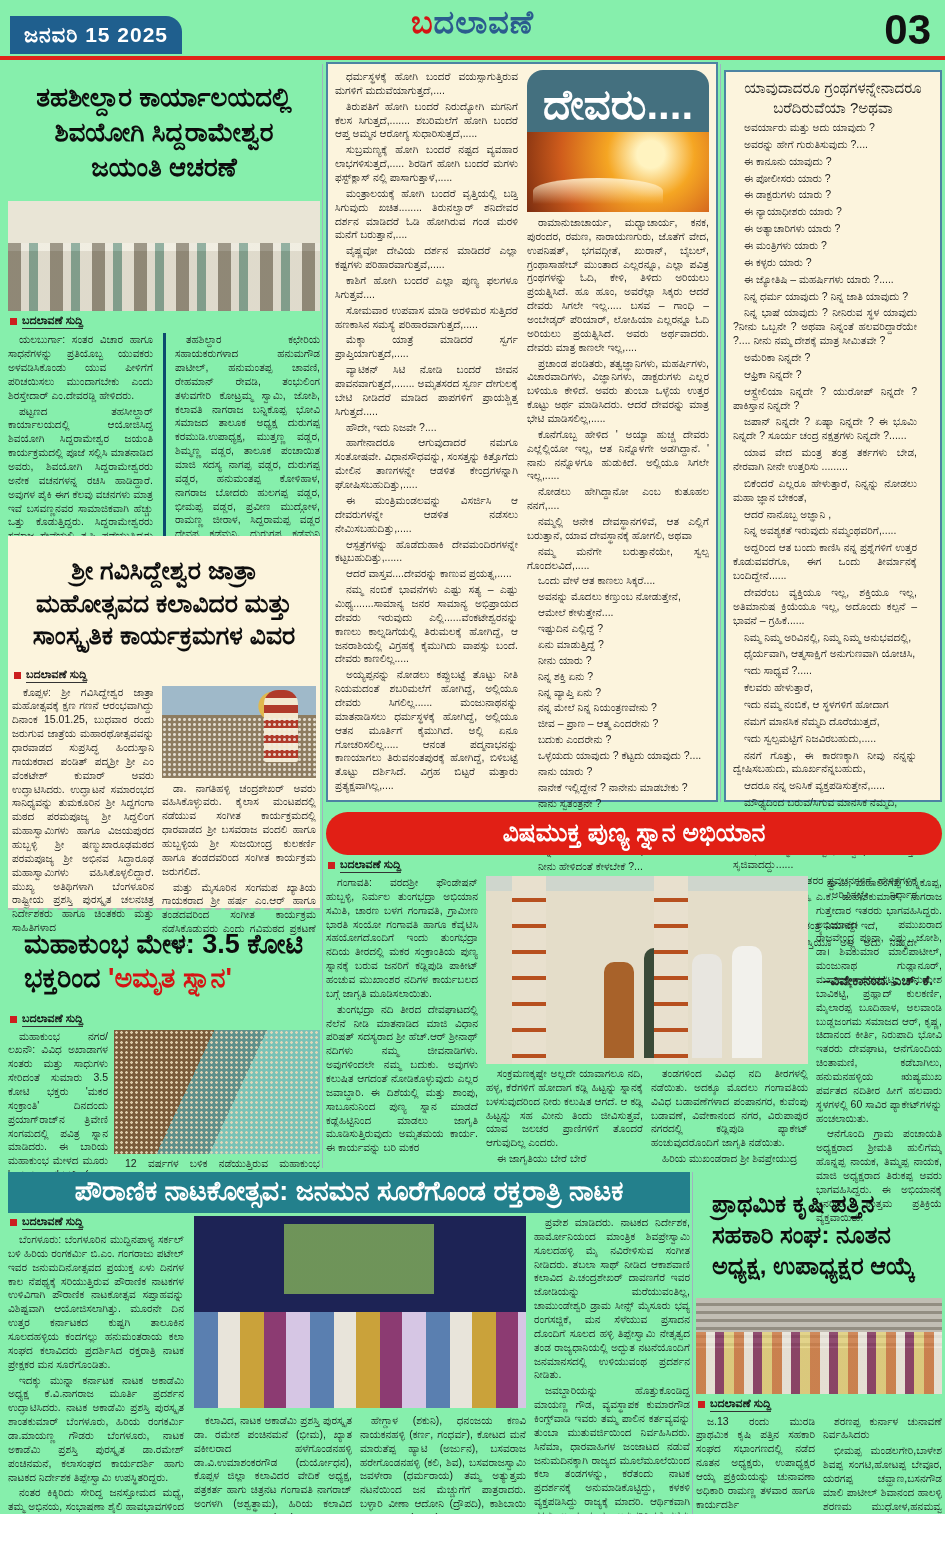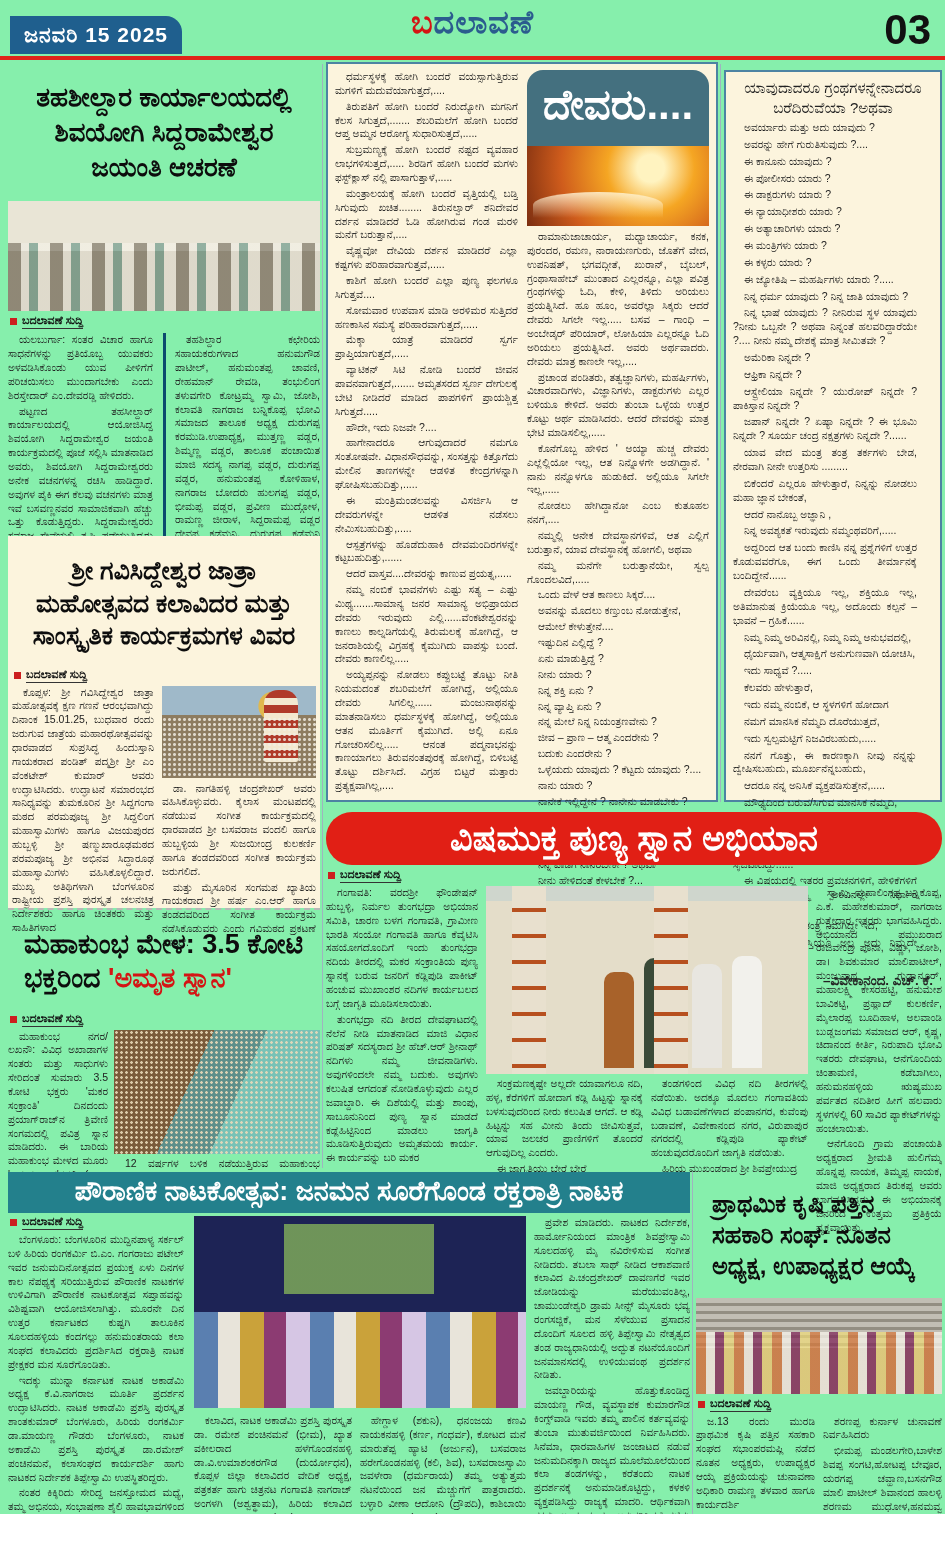--- a/index.html
+++ b/index.html
@@ -61,35 +61,35 @@
   .photo-c:after{content:"";position:absolute;left:0;top:0;width:100%;height:100%;
      background:radial-gradient(circle,#e8d8b8 0 1px,transparent 1.6px);background-size:5px 5px;opacity:.9;}
   .c-cap{margin-top:3px;}
   
   .art-d{position:absolute;left:326px;top:62px;width:392px;height:740px;background:#fcf4dd;
          border:2px solid #4d83a2;box-sizing:border-box;padding:6px 7px;}
   .d-inner{display:flex;gap:9px;height:100%;}
   .d-col1{width:184px;}
   .d-col2{width:182px;}
   .d-title{background:#44707f;color:#fff;font-size:42px;font-weight:bold;text-align:center;
-           border-radius:16px 16px 0 0;padding:14px 0 20px;line-height:1;}
+           border-radius:16px 16px 0 0;padding:14px 0 6px;line-height:1;}
   .photo-d{width:182px;height:80px;
      background:radial-gradient(circle at 68% 28%,#fff3c0 0 10%,#f5a623 32%,#cf5c1c 66%,#7a2d10 100%);}
   .photo-d:after{content:"";position:absolute;left:6px;bottom:8px;width:130px;height:26px;border-radius:50% 50% 0 0;
      background:linear-gradient(180deg,rgba(255,244,214,.85),rgba(122,45,16,0));}
   .d-col2 .body-text{margin-top:4px;}
   
   .art-e{position:absolute;left:724px;top:70px;width:218px;height:732px;background:#fcf4dd;
          border:2px solid #4d83a2;box-sizing:border-box;padding:6px 7px;font-size:10.3px;}
   .e-head{font-weight:normal;text-align:center;font-size:15px;margin-bottom:4px;line-height:1.3;}
   .signature{text-align:right;font-weight:bold;font-size:13.5px;margin-top:6px;}
   
   .art-f{position:absolute;left:326px;top:812px;width:616px;height:358px;}
   .banner-red{background:#e11f15;border-radius:26px;color:#fff;text-align:center;
-              font-size:35px;font-weight:bold;padding:8px 0 10px;line-height:1;}
+              font-size:25px;font-weight:bold;padding:8px 0 10px;line-height:1;}
   .f-cols{display:flex;gap:8px;margin-top:2px;}
   .f-col1{width:152px;}
   .f-mid{width:322px;}
   .f-col3{width:126px;}
   .photo-f{width:322px;height:188px;
      background:linear-gradient(180deg,#cfd6cd 0 8%,#e4ddc9 8% 100%);}
   .photo-f:before{content:"";position:absolute;left:26px;top:0;width:34px;height:100%;
      background:repeating-linear-gradient(180deg,#e8e0ce 0 22px,#b7501f 22px 26px);}
   .photo-f:after{content:"";position:absolute;right:120px;top:0;width:34px;height:100%;
      background:repeating-linear-gradient(180deg,#e8e0ce 0 22px,#b7501f 22px 26px);}
@@ -364,21 +364,21 @@
 
   <div class="art-h">
     <h2>ಪ್ರಾಥಮಿಕ ಕೃಷಿ ಪತ್ತಿನ ಸಹಕಾರಿ ಸಂಘ: ನೂತನ ಅಧ್ಯಕ್ಷ, ಉಪಾಧ್ಯಕ್ಷರ ಆಯ್ಕೆ</h2>
     <div class="photo photo-h"></div>
     <div class="byline">
       <span class="sq"></span>
       <span class="bl-label">ಬದಲಾವಣೆ ಸುದ್ದಿ</span>
     </div>
     <div class="h-cols">
       <div class="hc body-text">
-          <p>ಜ.13 ರಂದು ಮುರಡಿ ಪ್ರಾಥಮಿಕ ಕೃಷಿ ಪತ್ತಿನ ಸಹಕಾರಿ ಸಂಘದ ಸಭಾಂಪರಮಪ್ಲಿ ನಡೆದ ನೂತನ ಅಧ್ಯಕ್ಷರು, ಉಪಾಧ್ಯಕ್ಷರ ಆಯ್ಕೆ ಪ್ರಕ್ರಿಯೆಯನ್ನು ಚುನಾವಣಾ ಅಧಿಕಾರಿ ರಾಮಣ್ಣ ತಳವಾರ ಹಾಗೂ ಕಾರ್ಯದರ್ಶಿ</p>
+          <p>ಜ.13 ರಂದು ಮುರಡಿ ಪ್ರಾಥಮಿಕ ಕೃಷಿ ಪತ್ತಿನ ಸಹಕಾರಿ ಸಂಘದ ಸಭಾಂಗಣದಲ್ಲಿ ನಡೆದ ನೂತನ ಅಧ್ಯಕ್ಷರು, ಉಪಾಧ್ಯಕ್ಷರ ಆಯ್ಕೆ ಪ್ರಕ್ರಿಯೆಯನ್ನು ಚುನಾವಣಾ ಅಧಿಕಾರಿ ರಾಮಣ್ಣ ತಳವಾರ ಹಾಗೂ ಕಾರ್ಯದರ್ಶಿ</p>
         </div>
       <div class="hc body-text">
           <p>ಶರಣಪ್ಪ ಕುರ್ನಾಳ ಚುನಾವಣೆ ನಿರ್ವಹಿಸಿದರು</p>
           <p>ಭೀಮಪ್ಪ ಮಂಡಲಗೇರಿ,ಬಾಳೇಶ ಶಿವಪ್ಪ ಸಂಗಟಿ,ಹೋಟಪ್ಪ ಬೇವೂರ, ಯರಗಪ್ಪ ಚವ್ಹಾಣ,ಬಸನಗೌಡ ಮಾಲಿ ಪಾಟೀಲ್ ಶಿವಾನಂದ ಹಾಲಳ್ಳಿ ಶರಣಮ ಮುಧೋಳ,ಹನಮವ್ವ ಕಾಮನೂರು ಮಹಾಂತವ್ವ ಮನ್ನೇರಾಳ, ಮುಖಂಡರಾದ ಈರಣ್ಣ ಕುರ್ನಾಳ, ಈಶಪ್ಪ ಬಡಿಗೇರ, ಹನಮಂತಪ್ಪ ಮುರಡಿ, ಸೇರಿದಂತೆ ಮತ್ತಿತರರು ಉಪಸ್ಥಿತರಿದ್ದರು.</p>
         </div>
     </div>
   </div>
 
   <div class="vline" style="left:322px;top:64px;height:1104px;"></div>
   <div class="vline" style="left:720px;top:64px;height:738px;"></div>

